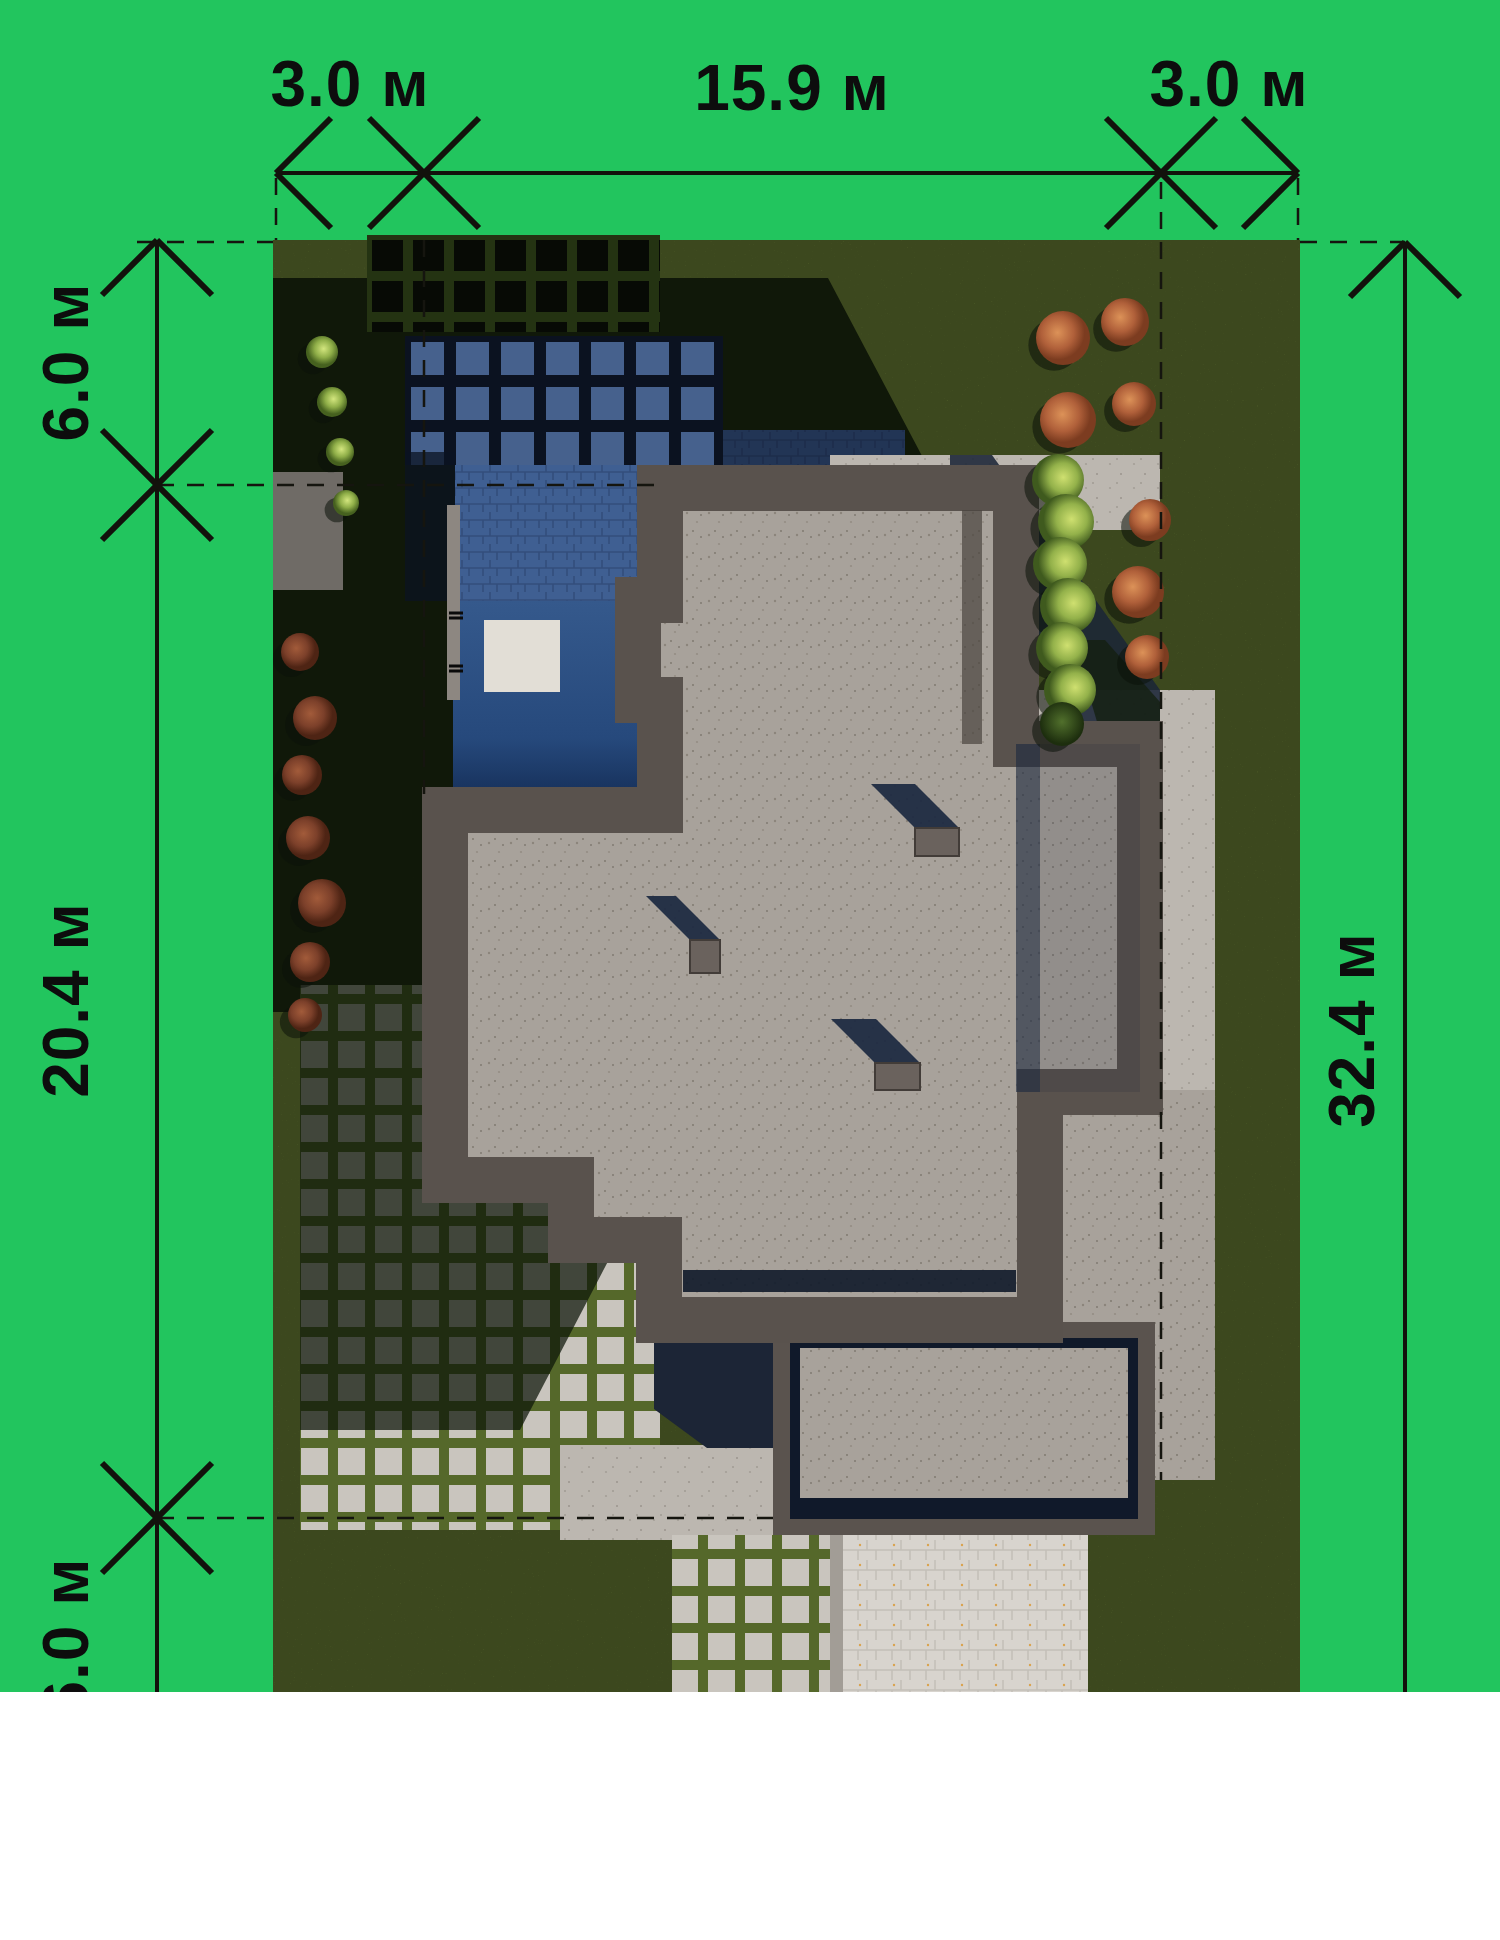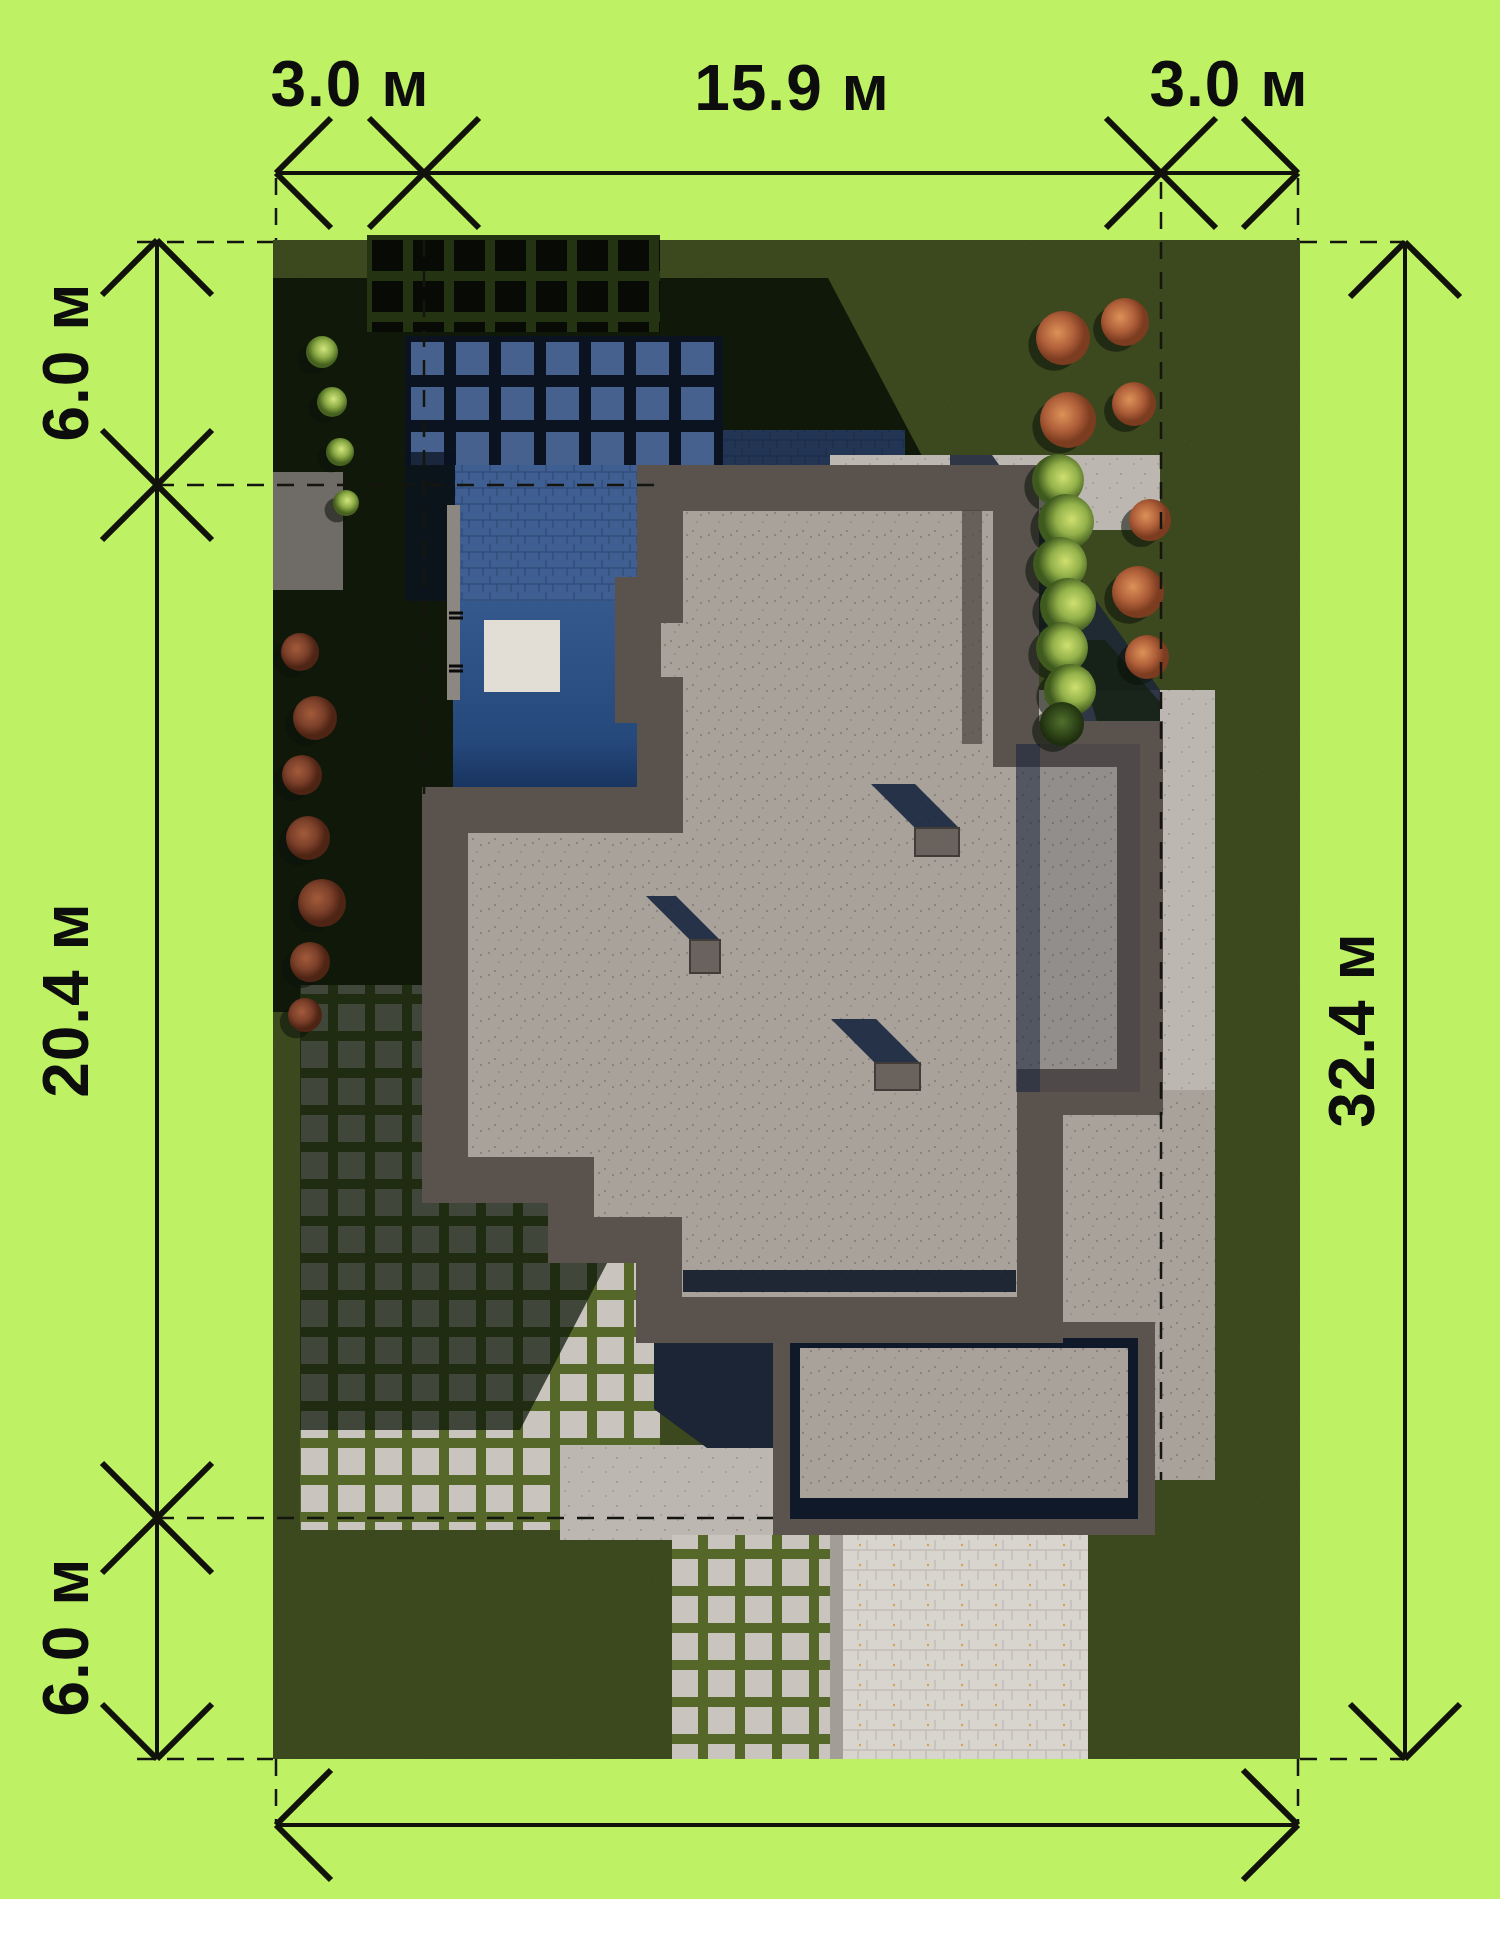--- a/index.html
+++ b/index.html
@@ -1,16 +1,16 @@
 <!DOCTYPE html>
 <html><head>
 <meta charset="utf-8">
 <style>
   html,body{margin:0;padding:0;background:#ffffff;}
-  .canvas{position:relative;width:1500px;height:1899px;background:#bef264;overflow:hidden;
+  .canvas{position:relative;width:1500px;height:1692px;background:#22c55e;overflow:hidden;
           font-family:"Liberation Sans", sans-serif;}
   .plan-svg{position:absolute;left:0;top:0;}
   .dim-label{position:absolute;font-weight:700;font-size:64px;color:#0d0d0d;
              letter-spacing:1px;white-space:nowrap;transform:translate(-50%,-50%);line-height:1;}
   .dim-label.vert{transform:translate(-50%,-50%) rotate(-90deg);}
 </style>
 </head>
 <body>
 
 <div class="canvas">

